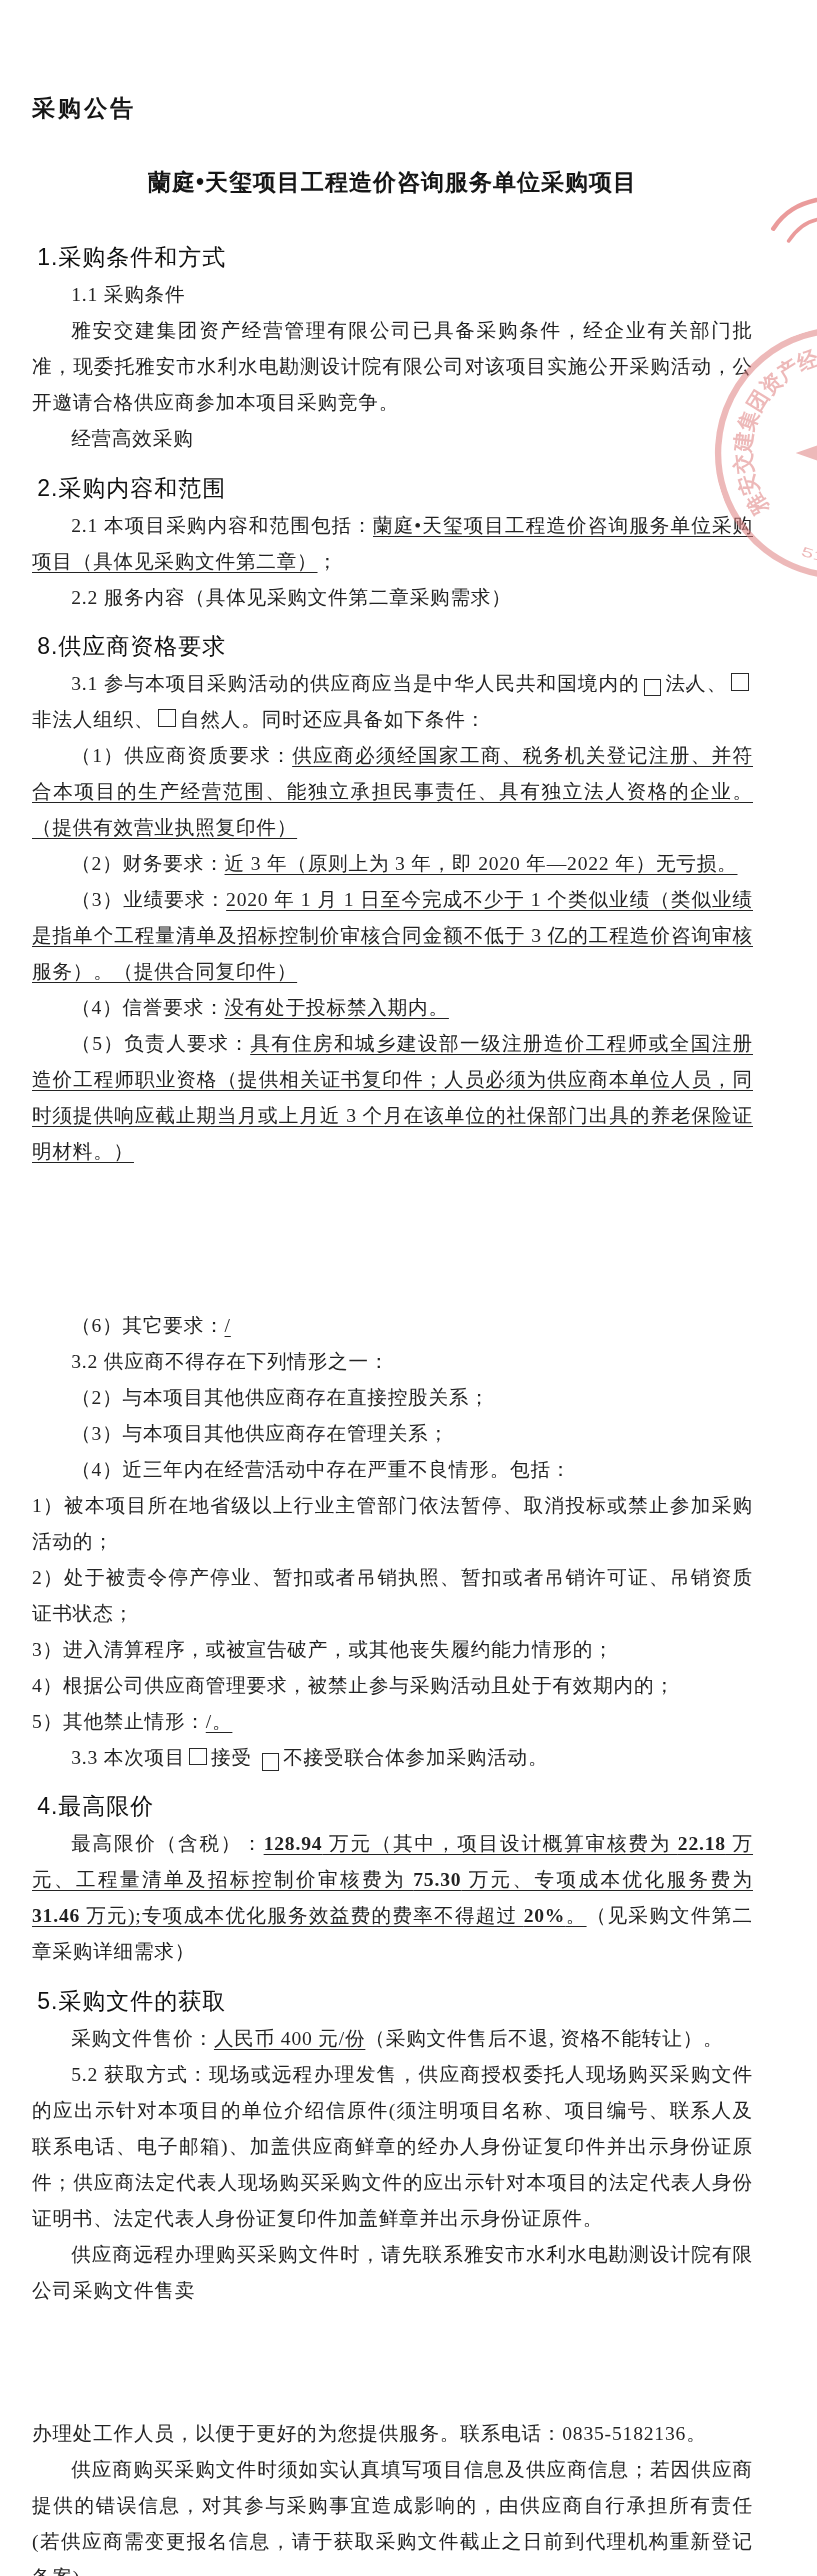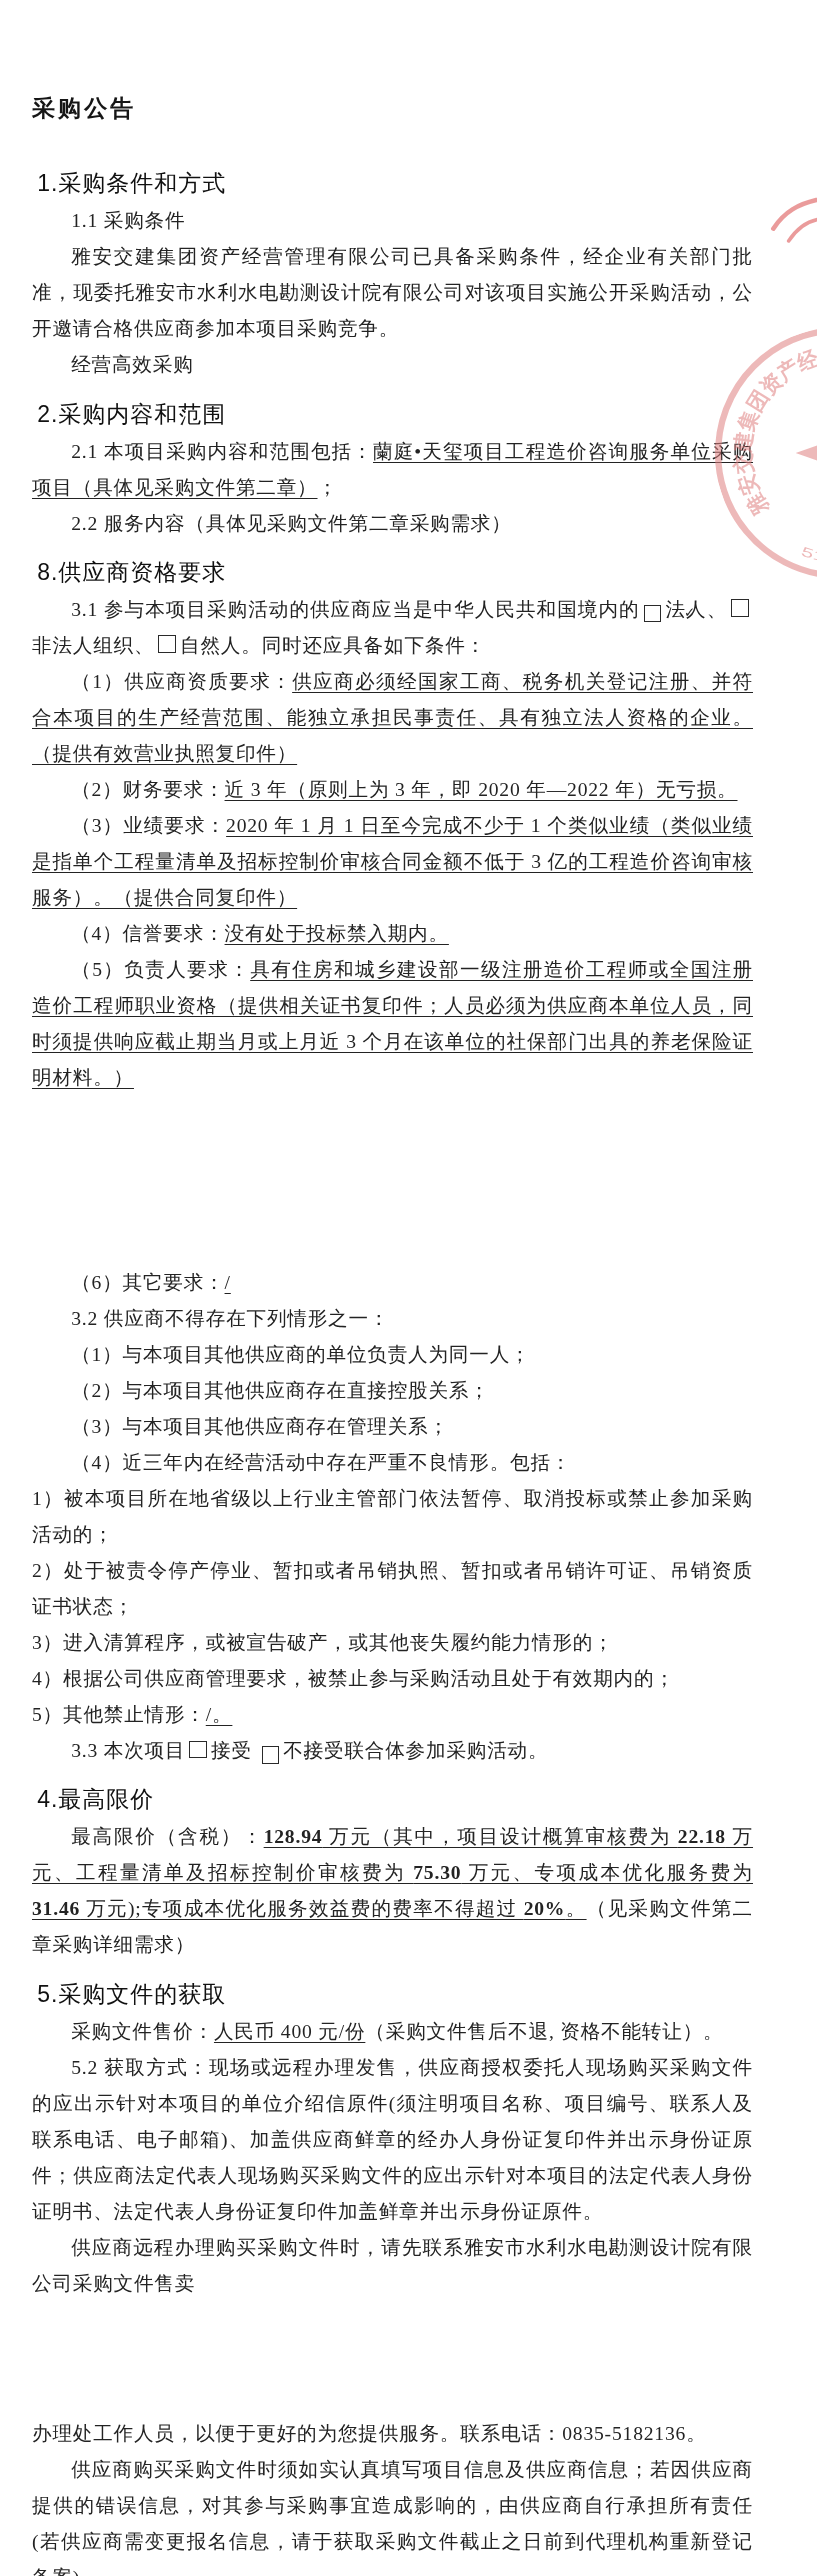--- a/index.html
+++ b/index.html
@@ -4,21 +4,21 @@
 <style>
   html,body{margin:0;padding:0;background:#ffffff;}
   .sheet{
     position:relative;width:818px;height:3467px;margin:0 auto;
     background:#ffffff;overflow:hidden;
     font-family:"Liberation Serif","DejaVu Serif",serif;
     color:#222;
   }
   .page{position:absolute;left:32px;width:721px;}
   .p1{top:76px;}
-  .p2{top:1265px;}
+  .p2{top:1308px;}
   .p3{top:2416px;}
   .doc-title{
     text-align:left;font-size:23px;font-weight:bold;letter-spacing:3.1px;
     font-family:"Liberation Sans","DejaVu Sans",sans-serif;
     margin:12.4px 0 0 0;line-height:41px;color:#161616;
   }
   .doc-subtitle{
     text-align:center;font-size:23px;font-weight:bold;letter-spacing:1px;
     font-family:"Liberation Sans","DejaVu Sans",sans-serif;
     margin:33px 0 0 0;line-height:41px;color:#161616;
@@ -45,20 +45,21 @@
   .inkmark{position:absolute;pointer-events:none;}
   #stamps{position:absolute;left:0;top:0;width:100%;height:100%;pointer-events:none;}
 </style>
 </head>
 <body>
 
 <div class="sheet">
 
   <div class="page p1">
     <div class="doc-title">采购公告</div>
+    <div class="doc-subtitle">蘭庭•天玺项目工程造价咨询服务单位采购项目</div>
 
     <h2 class="sec">1.采购条件和方式</h2>
     <p class="body ind">1.1 采购条件</p>
     <p class="body ind">雅安交建集团资产经营管理有限公司已具备采购条件，经企业有关部门批准，现委托雅安市水利水电勘测设计院有限公司对该项目实施公开采购活动，公开邀请合格供应商参加本项目采购竞争。</p>
     <p class="body ind">经营高效采购</p>
 
     <h2 class="sec">2.采购内容和范围</h2>
     <p class="body ind"><span>2.1 本项目采购内容和范围包括：</span><span class="u">蘭庭•天玺项目工程造价咨询服务单位采购项目（具体见采购文件第二章）</span><span>；</span></p>
     <p class="body ind">2.2 服务内容（具体见采购文件第二章采购需求）</p>
 
@@ -68,21 +69,20 @@
     <p class="body ind"><span>（1）供应商资质要求：</span><span class="u">供应商必须经国家工商、税务机关登记注册、并符合本项目的生产经营范围、能独立承担民事责任、具有独立法人资格的企业。（提供有效营业执照复印件）</span></p>
     <p class="body ind"><span>（2）财务要求：</span><span class="u">近 3 年（原则上为 3 年，即 2020 年—2022 年）无亏损。</span></p>
     <p class="body ind"><span>（3）业绩要求：</span><span class="u">2020 年 1 月 1 日至今完成不少于 1 个类似业绩（类似业绩是指单个工程量清单及招标控制价审核合同金额不低于 3 亿的工程造价咨询审核服务）。（提供合同复印件）</span></p>
     <p class="body ind"><span>（4）信誉要求：</span><span class="u">没有处于投标禁入期内。</span></p>
     <p class="body ind"><span>（5）负责人要求：</span><span class="u">具有住房和城乡建设部一级注册造价工程师或全国注册造价工程师职业资格（提供相关证书复印件；人员必须为供应商本单位人员，同时须提供响应截止期当月或上月近 3 个月在该单位的社保部门出具的养老保险证明材料。）</span></p>
   </div>
 
   <div class="page p2">
     <p class="body ind"><span>（6）其它要求：</span><span class="u">/</span></p>
     <p class="body ind">3.2 供应商不得存在下列情形之一：</p>
-    <p class="body ind">（1）与本项目其他供应商的单位负责人为同一人；</p>
     <p class="body ind">（2）与本项目其他供应商存在直接控股关系；</p>
     <p class="body ind">（3）与本项目其他供应商存在管理关系；</p>
     <p class="body ind">（4）近三年内在经营活动中存在严重不良情形。包括：</p>
     <p class="body">1）被本项目所在地省级以上行业主管部门依法暂停、取消投标或禁止参加采购活动的；</p>
     <p class="body">2）处于被责令停产停业、暂扣或者吊销执照、暂扣或者吊销许可证、吊销资质证书状态；</p>
     <p class="body">3）进入清算程序，或被宣告破产，或其他丧失履约能力情形的；</p>
     <p class="body">4）根据公司供应商管理要求，被禁止参与采购活动且处于有效期内的；</p>
     <p class="body"><span>5）其他禁止情形：</span><span class="u">/。</span></p>
     <p class="body ind"><span>3.3 本次项目</span><span class="cb"></span><span>接受 </span><span class="cb">✓</span><span>不接受联合体参加采购活动。</span></p>
 

